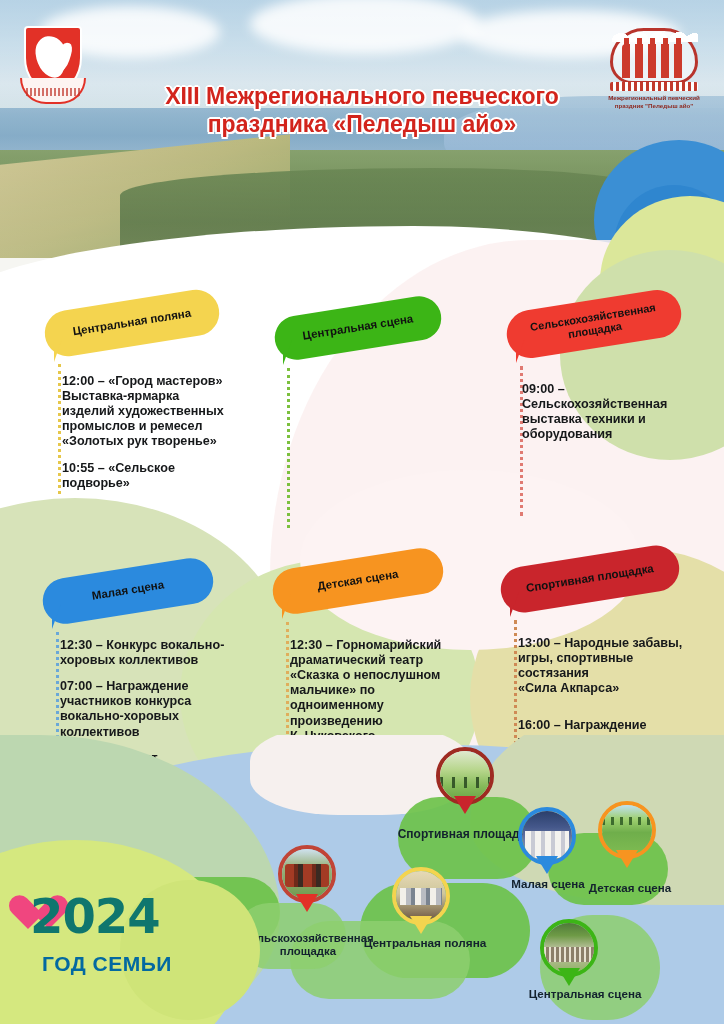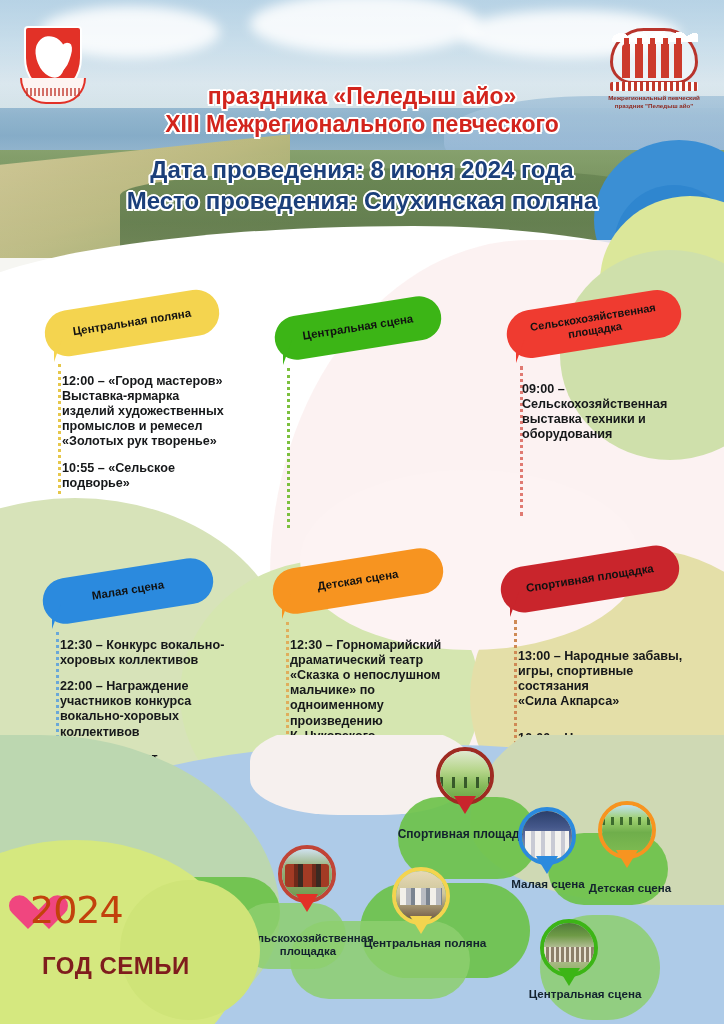--- a/index.html
+++ b/index.html
@@ -134,24 +134,24 @@
   .fl-txt{position:absolute;left:0;top:68px;width:96px;color:#8d2a22;font-weight:bold;
     font-size:6.2px;line-height:1.25;}
 
   
   .yos{position:absolute;left:16px;top:892px;width:170px;height:92px;}
   .yos-heart{position:absolute;left:2px;top:4px;width:42px;height:46px;}
   .yos-heart:before,.yos-heart:after{content:"";position:absolute;width:21px;height:33px;
     background:#f0467f;border-radius:21px 21px 0 0;}
   .yos-heart:before{left:10px;transform:rotate(-45deg);transform-origin:0 100%;}
   .yos-heart:after{left:10px;transform:rotate(45deg);transform-origin:100% 100%;}
-  .yos-num{position:absolute;left:14px;top:-4px;width:156px;color:#c2410c;font-weight:normal;
-    font-size:38px;letter-spacing:-1px;font-family:"DejaVu Sans",sans-serif;}
-  .yos-sub{position:absolute;left:26px;top:60px;width:150px;color:#7f1d1d;font-weight:bold;
-    font-size:24px;letter-spacing:.5px;}
+  .yos-num{position:absolute;left:14px;top:-4px;width:156px;color:#0f766e;font-weight:bold;
+    font-size:48px;letter-spacing:-1px;font-family:"DejaVu Sans",sans-serif;}
+  .yos-sub{position:absolute;left:26px;top:60px;width:150px;color:#0369a1;font-weight:bold;
+    font-size:21px;letter-spacing:.5px;}
 
   
   .t-prog{position:absolute;left:0;top:24px;width:724px;text-align:center;
     font-size:44px;font-weight:bold;letter-spacing:1px;color:#e1251b;
     text-shadow:-2px -2px 0 #fff,2px -2px 0 #fff,-2px 2px 0 #fff,2px 2px 0 #fff,
                 0 3px 0 #fff,0 -3px 0 #fff,3px 0 0 #fff,-3px 0 0 #fff,0 4px 5px rgba(0,0,0,.25);}
   .t-sub{position:absolute;left:70px;top:82px;width:584px;text-align:center;
     font-size:23px;font-weight:bold;line-height:1.22;color:#d2241c;
     text-shadow:-1.5px -1.5px 0 #fff,1.5px -1.5px 0 #fff,-1.5px 1.5px 0 #fff,1.5px 1.5px 0 #fff,
                 0 2px 0 #fff,2px 0 0 #fff,-2px 0 0 #fff,0 -2px 0 #fff;}
@@ -186,26 +186,22 @@
   <div class="pinkish"></div>
 
   <div class="bg-circ c-lime" style="left:600px;top:196px;width:180px;height:170px;"></div>
   <div class="bg-circ c-green-md" style="left:560px;top:250px;width:220px;height:210px;"></div>
   <div class="bg-circ c-green-lt" style="left:-140px;top:498px;width:430px;height:330px;"></div>
   <div class="bg-circ c-green-sv" style="left:180px;top:560px;width:300px;height:270px;"></div>
   <div class="bg-circ c-khaki" style="left:470px;top:548px;width:330px;height:300px;"></div>
   <div class="bg-circ" style="left:300px;top:470px;width:340px;height:180px;background:#fdf3f3;"></div>
 
   <div class="t-sub">
+    <div>XIII Межрегионального певческого</div>
     <div>праздника «Пеледыш айо»</div>
-    <div>XIII Межрегионального певческого</div>
-  </div>
-  <div class="t-meta">
-    <div>Дата проведения: 8 июня 2024 года</div>
-    <div>Место проведения: Сиухинская поляна</div>
   </div>
 
   <div class="coa">
     <div class="coa-shield"></div>
     <div class="coa-lion"></div>
     <div class="coa-lion2"></div>
     <div class="coa-ribbon"></div>
     <div class="coa-ribbon-txt"></div>
   </div>
 
@@ -269,42 +265,42 @@
   <div class="prog" style="left:522px;top:382px;width:186px;font-size:12.6px;">
     <div class="it" style="white-space:pre-line;">09:00 –
 Сельскохозяйственная
 выставка техники и
 оборудования</div>
   </div>
 
   <div class="prog" style="left:60px;top:638px;width:200px;font-size:12.6px;">
     <div class="it" style="white-space:pre-line;">12:30 – Конкурс вокально-
 хоровых коллективов</div>
-    <div class="it" style="white-space:pre-line;">22:00 – Награждение
+    <div class="it" style="white-space:pre-line;">07:00 – Награждение
 участников конкурса
 вокально-хоровых
 коллективов</div>
     <div class="it" style="white-space:pre-line;">15:30 – Концерт
 радиостудии «Акпарс»</div>
   </div>
 
   <div class="prog" style="left:290px;top:638px;width:196px;font-size:12.6px;">
     <div class="it" style="white-space:pre-line;">12:30 – Горномарийский
 драматический театр
  «Сказка о непослушном
 мальчике» по
 одноименному
 произведению
 К. Чуковского</div>
     <div class="it" style="white-space:pre-line;">12:30 – Детский пленэр
 «Живописная поляна»</div>
   </div>
 
   <div class="prog" style="left:518px;top:636px;width:192px;font-size:12.6px;">
-    <div class="it" style="white-space:pre-line;margin-bottom:22px;margin-top:13px;">13:00 – Народные забавы,
+    <div class="it" style="white-space:pre-line;margin-bottom:22px;">13:00 – Народные забавы,
 игры, спортивные
 состязания
 «Сила Акпарса»</div>
     <div class="it" style="white-space:pre-line;">16:00 – Награждение
 участников спортивных
 мероприятий «Сила
 Акпарса»</div>
   </div>
 
   <div class="map">

